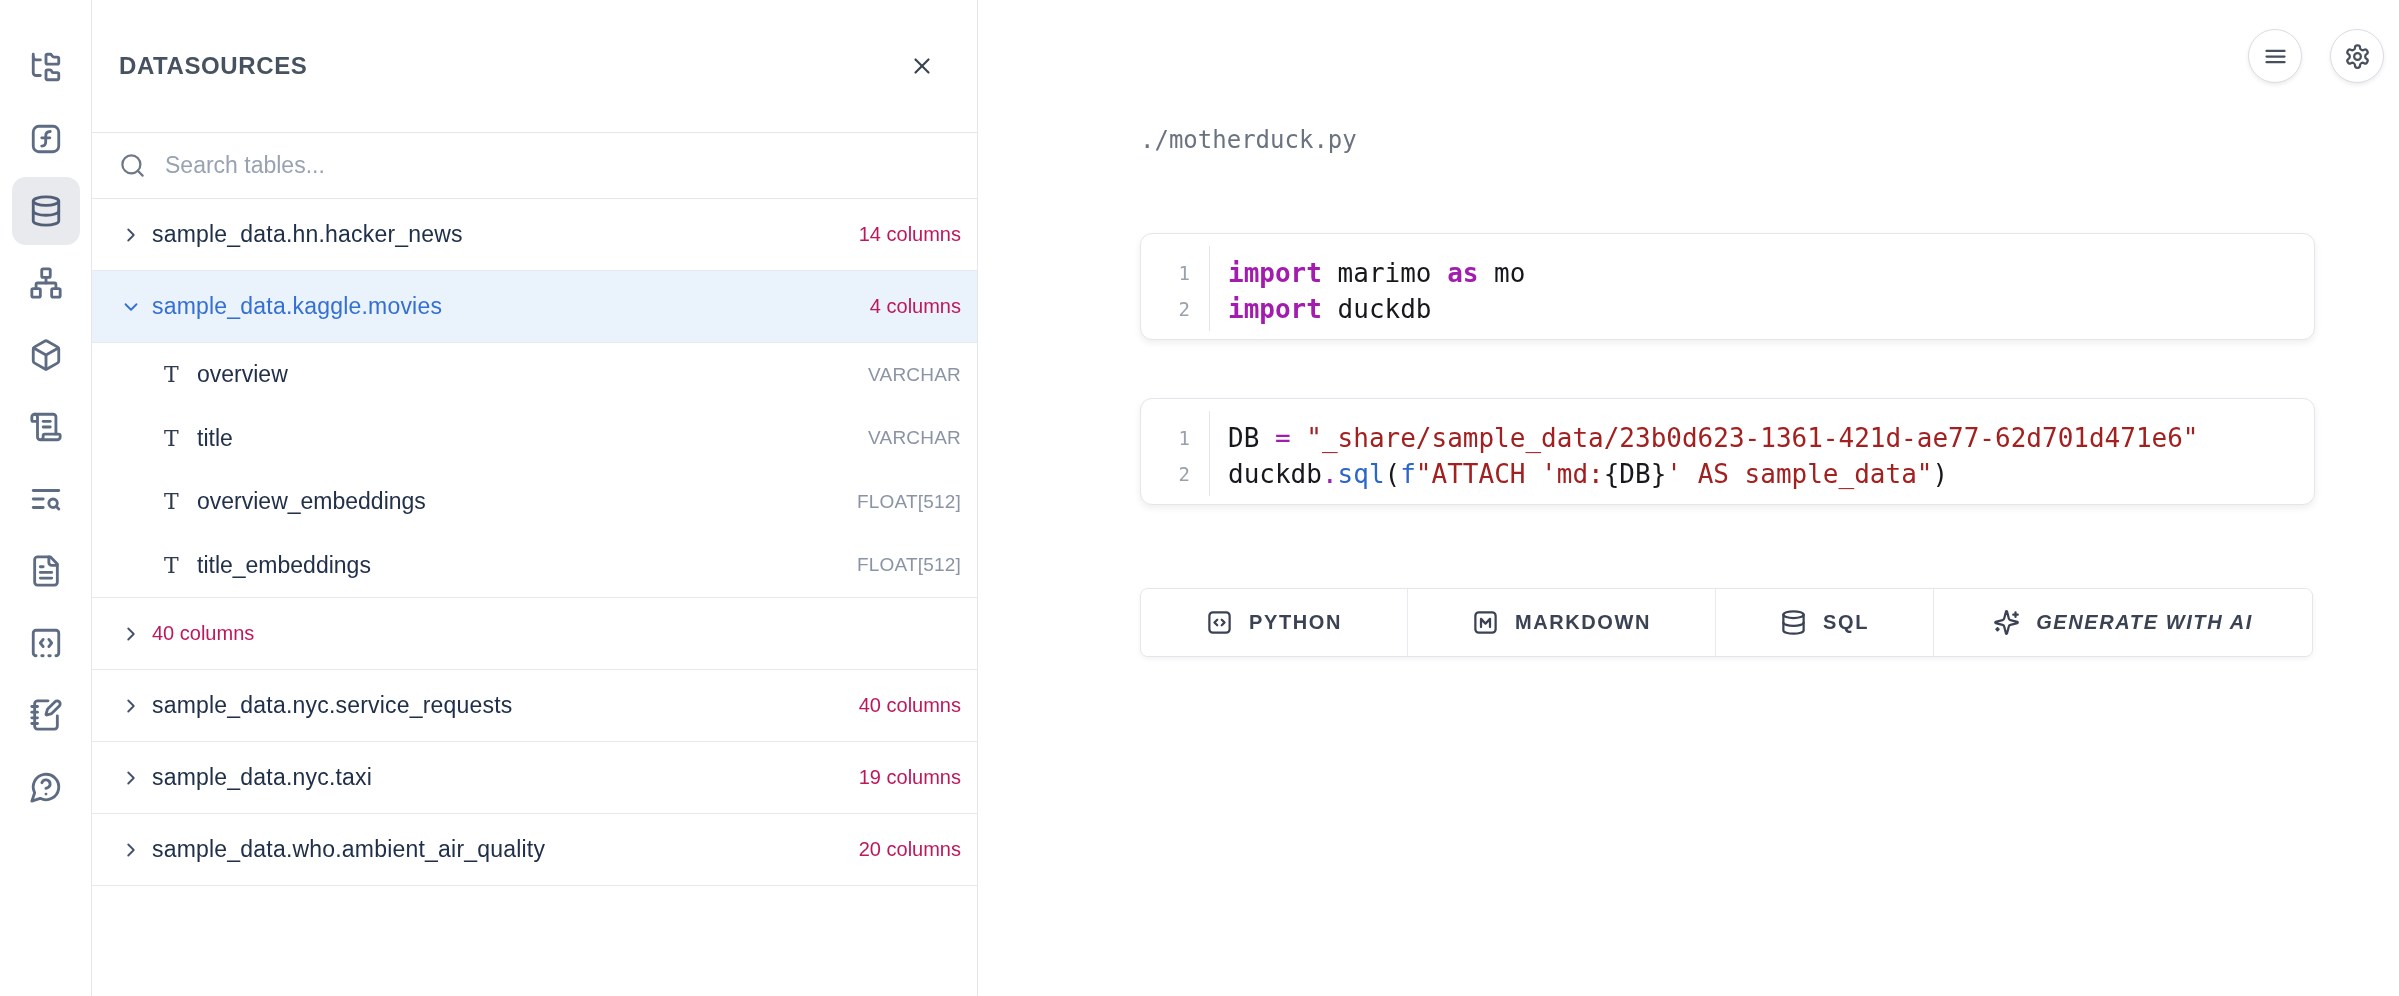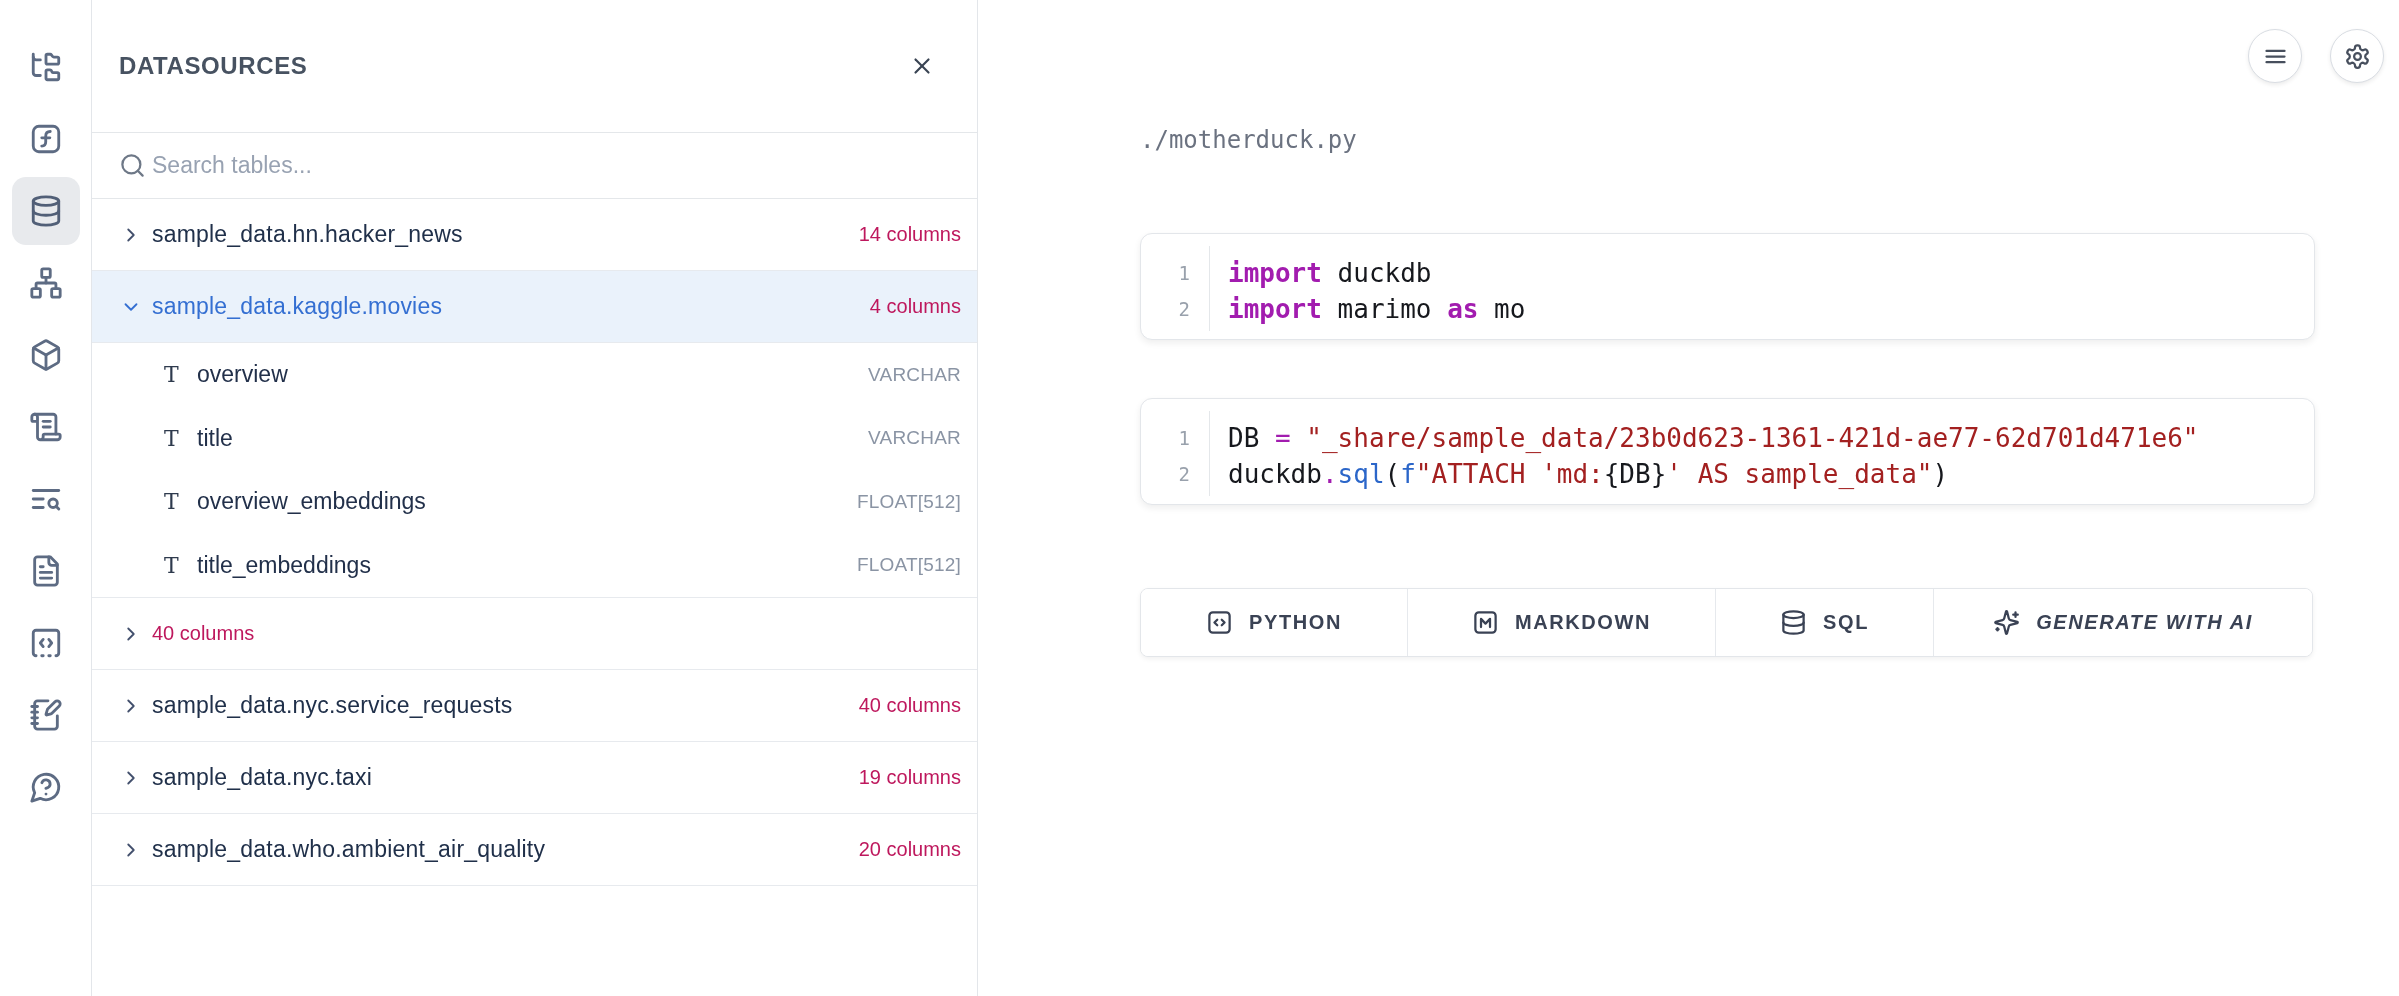--- a/index.html
+++ b/index.html
@@ -19,21 +19,21 @@
   .panel { position:absolute; left:92px; top:0; bottom:0; width:886px;
     background:#fff; border-right:1px solid #e3e6ea; }
   .panel-header { height:133px; border-bottom:1px solid #e4e7ea; display:flex;
     align-items:center; justify-content:space-between; padding:0 40px 0 27px; }
   .panel-title { font-size:24px; font-weight:bold; letter-spacing:.6px; color:#475261; }
   .close-btn { width:30px; height:30px; color:#39445
 3; background:none; border:none;
     cursor:pointer; display:flex; align-items:center; justify-content:center; }
   .close-btn svg { width:26px; height:26px; color:#394453; }
   .search-row { height:66px; border-bottom:1px solid #e4e7ea; display:flex;
-    align-items:center; gap:6px; padding:0 24px 0 27px; }
+    align-items:center; gap:19px; padding:0 24px 0 27px; }
   .search-row svg { width:27px; height:27px; color:#6e7887; flex:none; }
   .search-input { flex:1; border:none; outline:none; font-size:23px;
     font-family:"Liberation Sans",sans-serif; color:#333; background:transparent; }
   .search-input::placeholder { color:#98a2b2; }
 
   .t-row { height:72px; border-bottom:1px solid #e7eaee; display:flex;
     align-items:center; padding:0 16px 0 28px; font-size:23px; color:#20304a;
     cursor:pointer; background:#fff; }
   .t-row .chev { width:22px; height:22px; color:#43506d; margin-right:10px; flex:none; }
   .t-row .chev svg { width:22px; height:22px; display:block; }
@@ -290,21 +290,21 @@
     </svg>
 </button>
 
 <div class="filename">./motherduck.py</div>
 <div id="cells">
     <div class="cell" style="top: 233px;">
       <div class="gutter">
         <div class="ln">1</div>
         <div class="ln">2</div>
       </div>
-      <div class="code"><div><span class="tok-kw">import</span><span class="tok-pl"> duckdb</span></div><div><span class="tok-kw">import</span><span class="tok-pl"> marimo </span><span class="tok-kw">as</span><span class="tok-pl"> mo</span></div></div>
+      <div class="code"><div><span class="tok-kw">import</span><span class="tok-pl"> marimo </span><span class="tok-kw">as</span><span class="tok-pl"> mo</span></div><div><span class="tok-kw">import</span><span class="tok-pl"> duckdb</span></div></div>
     </div>
     <div class="cell" style="top: 398px;">
       <div class="gutter">
         <div class="ln">1</div>
         <div class="ln">2</div>
       </div>
       <div class="code"><div><span class="tok-pl">DB </span><span class="tok-op">=</span><span class="tok-pl"> </span><span class="tok-str">"_share/sample_data/23b0d623-1361-421d-ae77-62d701d471e6"</span></div><div><span class="tok-pl">duckdb</span><span class="tok-op">.</span><span class="tok-fn">sql</span><span class="tok-pl">(</span><span class="tok-fn">f</span><span class="tok-str">"ATTACH 'md:</span><span class="tok-pl">{DB}</span><span class="tok-str">' AS sample_data"</span><span class="tok-pl">)</span></div></div>
     </div>
   </div>
 <div class="toolbar" id="add-cell-toolbar">

